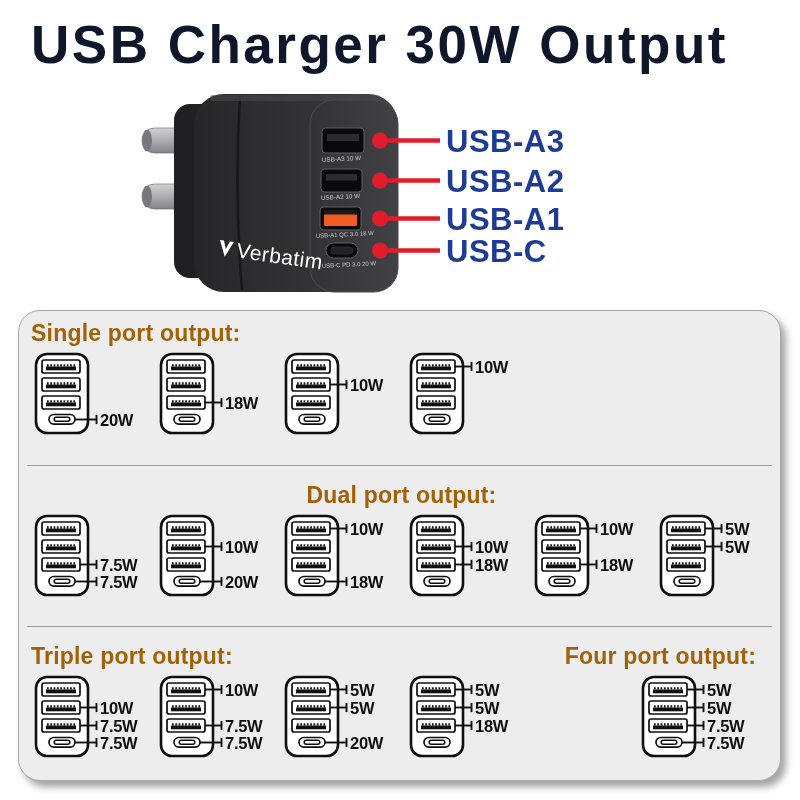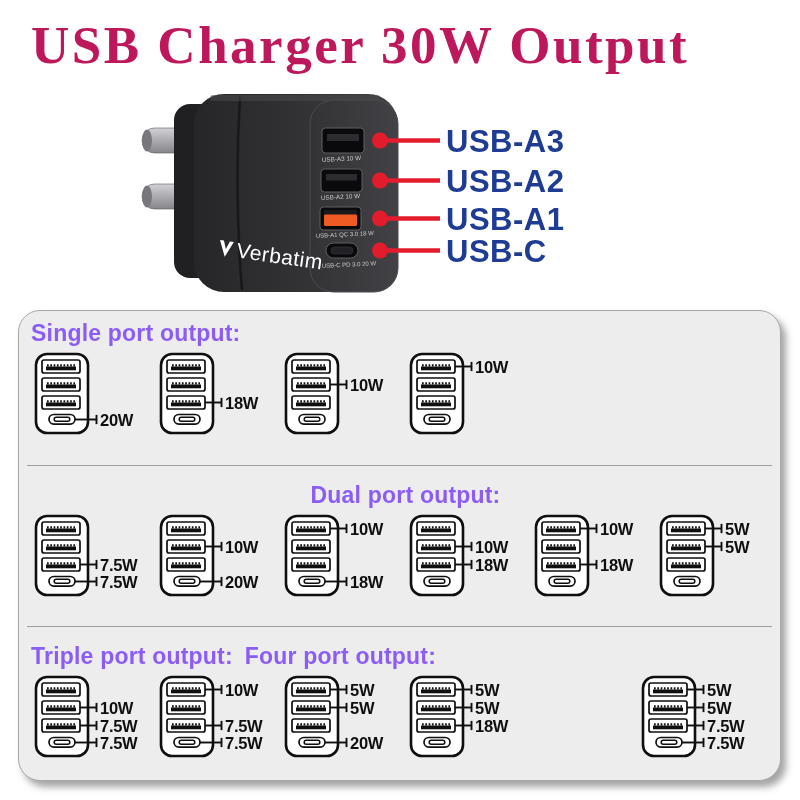--- a/index.html
+++ b/index.html
@@ -5,38 +5,38 @@
   html,body { margin:0; padding:0; }
   body {
     width:800px; height:800px; position:relative; background:#ffffff;
     font-family:"Liberation Sans", sans-serif; overflow:hidden;
   }
   svg text { font-family:"Liberation Sans", sans-serif; }
 
   .page-title {
     position:absolute; left:31px; top:16px; margin:0;
     font-size:53px; line-height:58px; font-weight:800;
-    letter-spacing:2.5px; color:#be185d; white-space:nowrap;font-family:Liberation Serif, serif;
+    letter-spacing:2.5px; color:#0f172a; white-space:nowrap;
   }
 
   .charger-figure { position:absolute; left:140px; top:92px; }
 
   .panel {
     position:absolute; left:18px; top:310px; width:763px; height:471px;
     box-sizing:border-box; background:#ededee;
     border:1.5px solid #a8a8a8; border-radius:22px;
     box-shadow:5px 6px 7px rgba(75,75,75,.5);
   }
   .sec-head {
-    margin:0 0 0 12px; font-size:23px; line-height:30px;
-    font-weight:700; color:#8b5cf6; letter-spacing:.2px;
+    margin:0 8px 0 12px; font-size:23px; line-height:30px;
+    font-weight:700; color:#a16207; letter-spacing:.2px;
   }
   .mt7  { margin-top:7px; }
   .mt14 { margin-top:14px;text-align:center; }
-  .heads { display:flex; justify-content:flex-start; margin-top:14px; }
+  .heads { display:flex; justify-content:space-between; margin-top:14px; }
   .heads .sec-head { margin-top:0; }
   .heads .right-head { margin-right:24px; }
   .row { display:flex; padding-left:15px; margin-top:4px; }
   .row svg.diag { flex:none; margin-right:3px; display:block; }
   .subrow { display:flex; }
   .four-right { margin-left:auto; margin-right:14px; }
   .divider1 { border:none; border-top:1.2px solid #9e9e9e; margin:28px 8px 0 8px; }
   .divider2 { border:none; border-top:1.2px solid #9e9e9e; margin:27px 8px 0 8px; }
 </style>
 </head>

